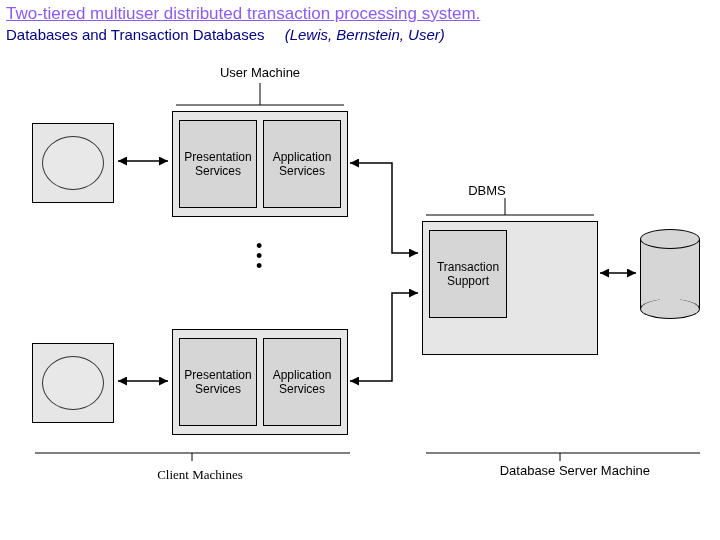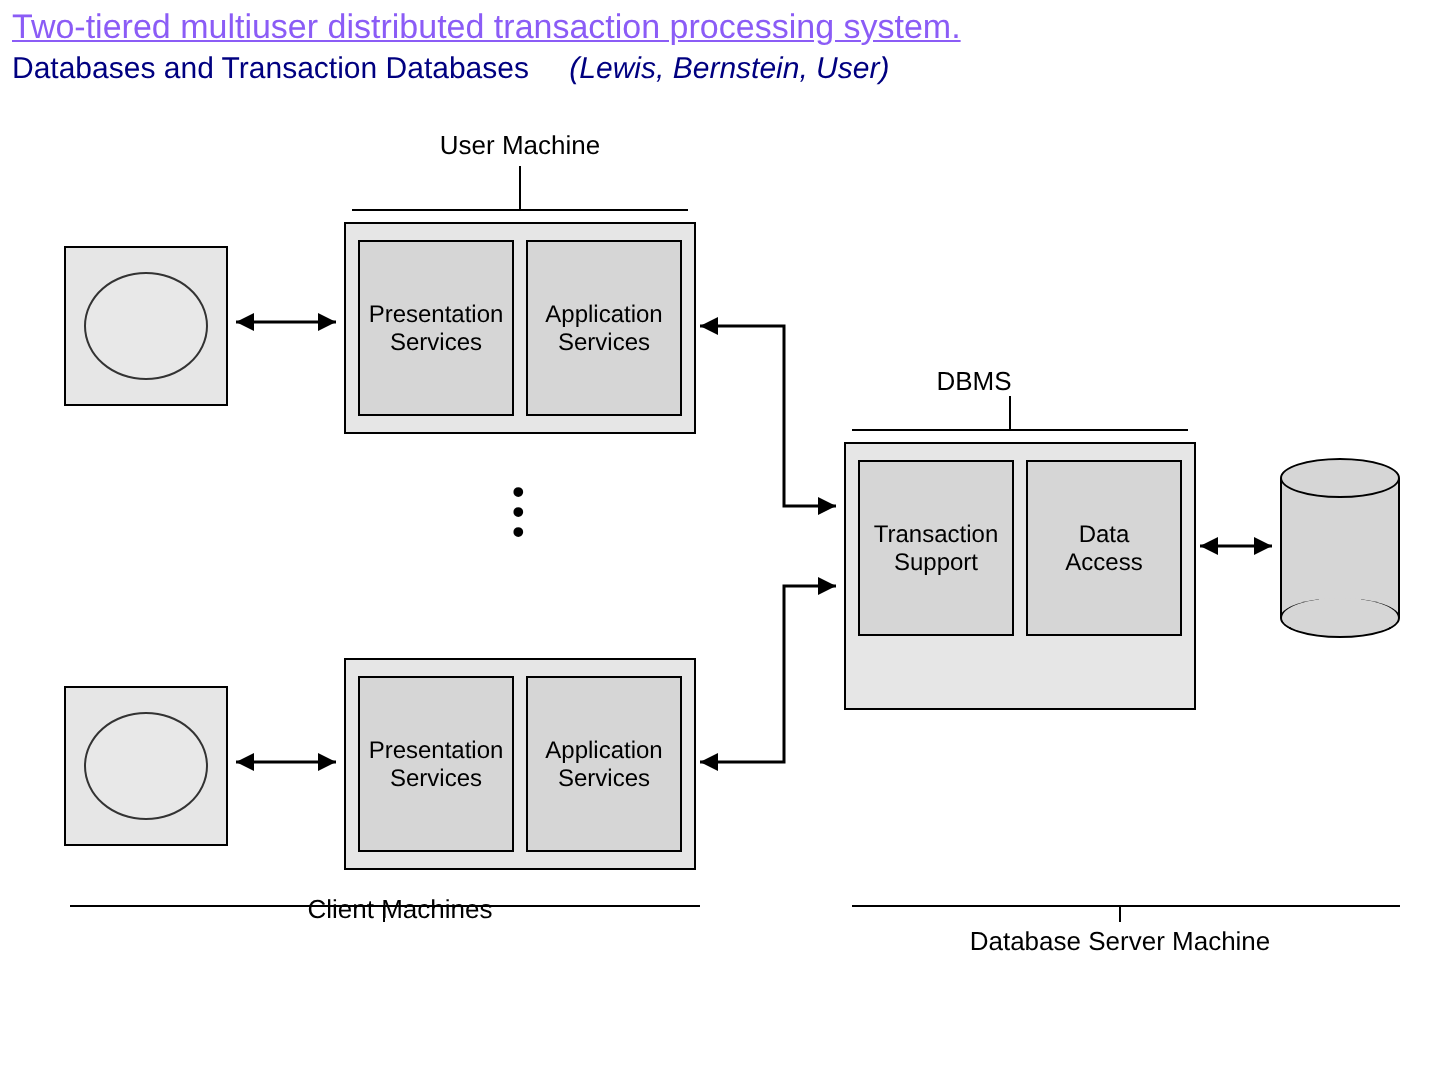--- a/index.html
+++ b/index.html
@@ -136,31 +136,30 @@
 
   <div class="box small-box" style="left:172px; top:286px; width:176px; height:106px; padding:0;">
     <div class="box" style="position:absolute; left:6px; top:8px; width:78px; height:88px;">Presentation<br>Services</div>
     <div class="box" style="position:absolute; left:90px; top:8px; width:78px; height:88px;">Application<br>Services</div>
   </div>
 
   <div class="vdots" style="left:256px; top:198px;">•<br>•<br>•</div>
 
   <div class="box small-box" style="left:422px; top:178px; width:176px; height:134px; padding:0;">
     <div class="box" style="position:absolute; left:6px; top:8px; width:78px; height:88px;">Transaction<br>Support</div>
-    <div class="box" style="position:absolute; left:90px; top:8px; width:78px; height:88px;">Data<br>Access</div>
   </div>
 
   <div class="cylinder" style="left:640px; top:186px;">
     <div class="cyl-body"></div>
     <div class="cyl-bot"></div>
     <div class="cyl-top"></div>
   </div>
 
-  <div class="label" style="left:130px; top:404px; width:140px;">Client Machines</div>
-  <div class="label" style="left:470px; top:420px; width:180px;">Database Server Machine</div>
+  <div class="label" style="left:130px; top:424px; width:140px;font-family:Liberation Serif, serif;">Client Machines</div>
+  <div class="label" style="left:470px; top:420px; width:180px;text-align:right;">Database Server Machine</div>
 
   <svg class="arrows">
     <defs>
       <marker id="ah" markerWidth="8" markerHeight="8" refX="6" refY="3" orient="auto">
         <path d="M0,0 L6,3 L0,6 Z" fill="#000"></path>
       </marker>
       <marker id="ahr" markerWidth="8" markerHeight="8" refX="0" refY="3" orient="auto">
         <path d="M6,0 L0,3 L6,6 Z" fill="#000"></path>
       </marker>
     </defs>

